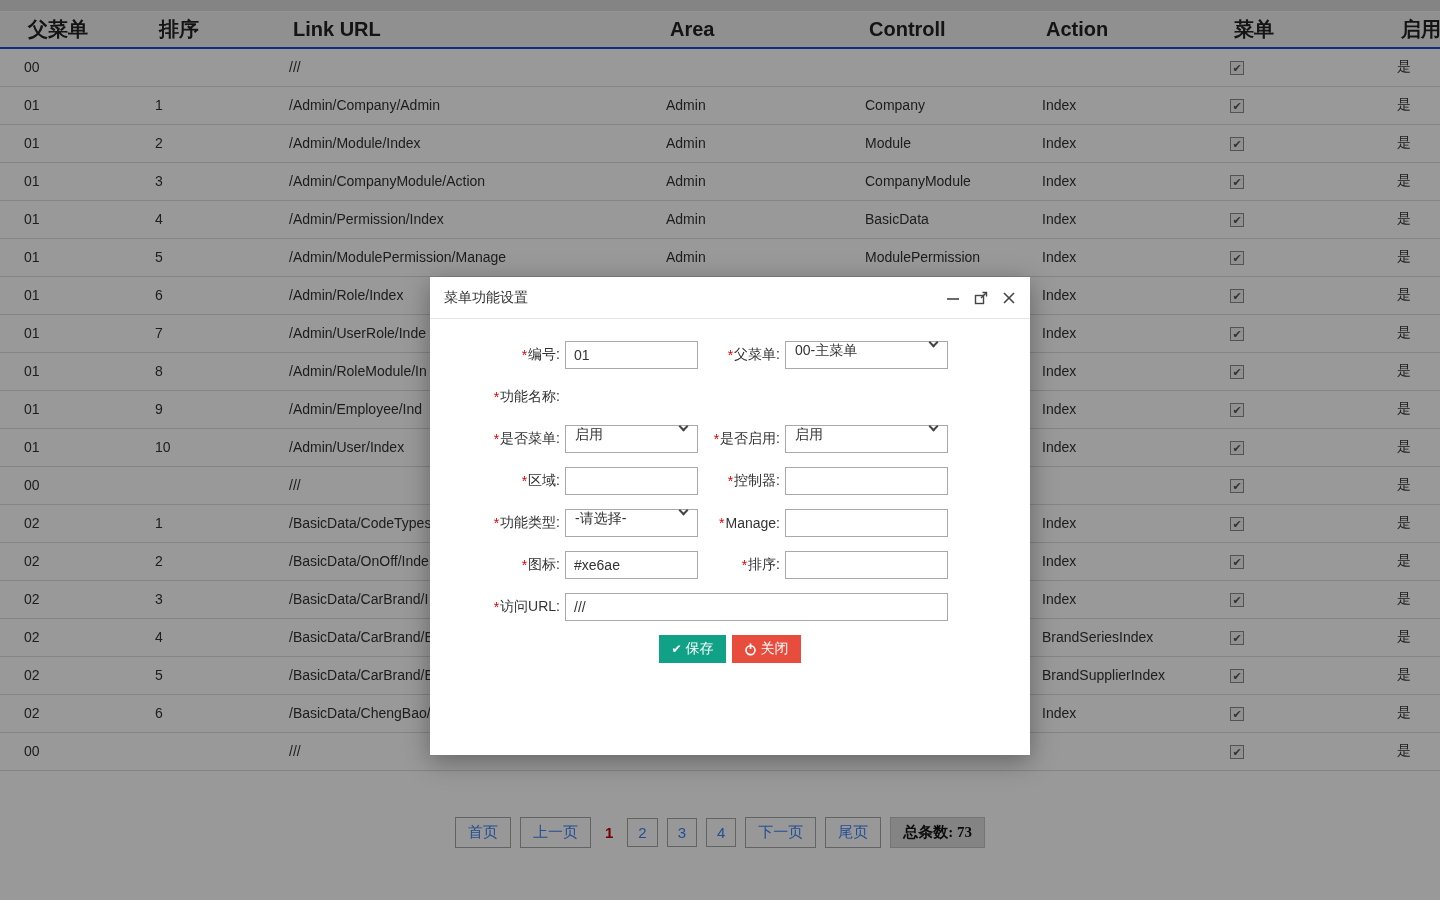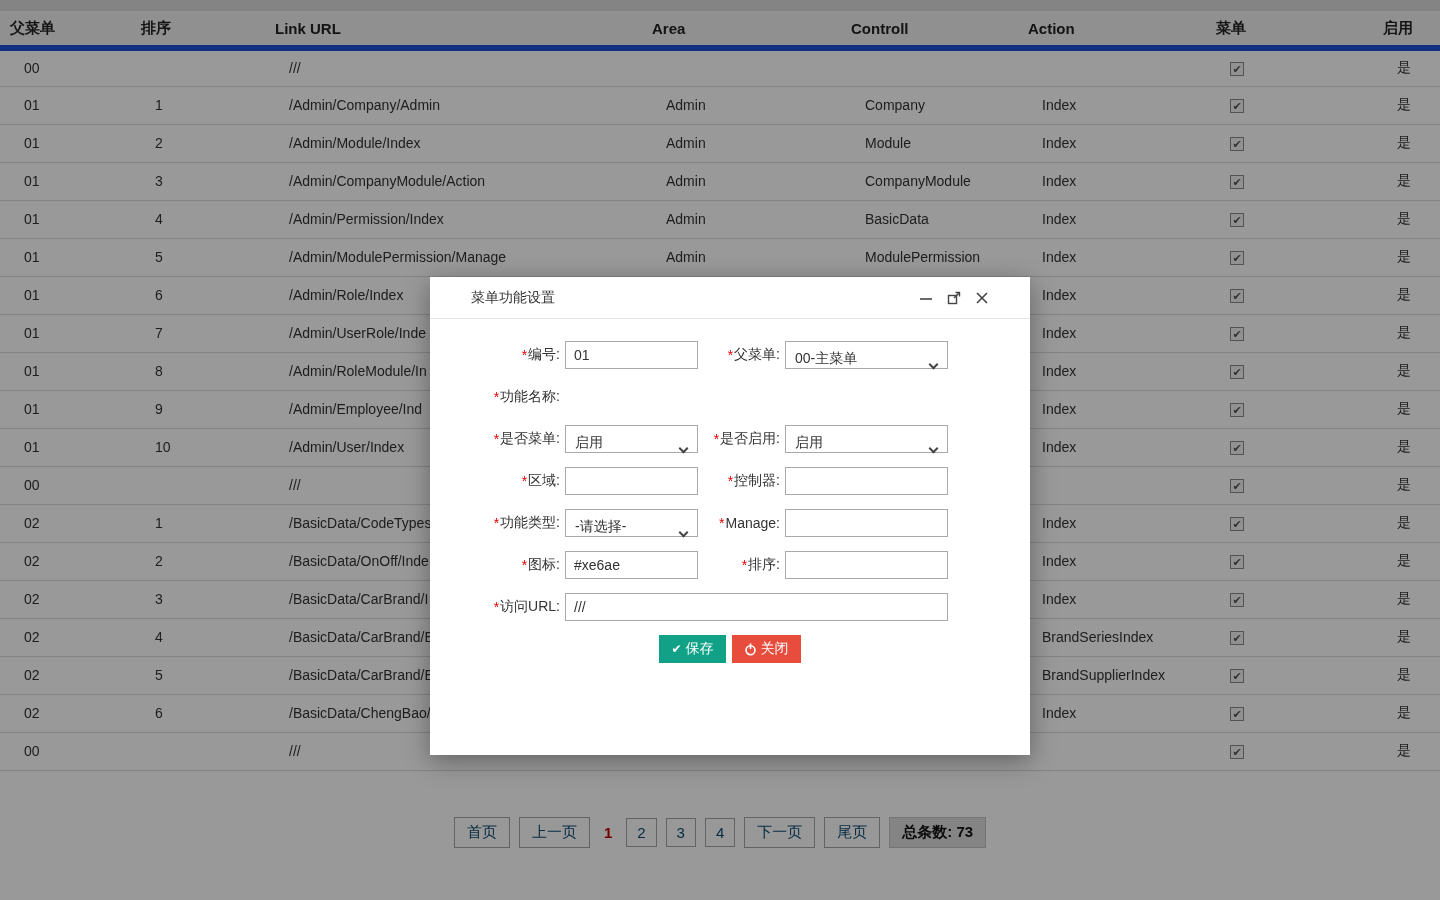--- a/index.html
+++ b/index.html
@@ -10,23 +10,23 @@
   }
 
   
   .top-strip { height:12px; background:#dcdcdc; border-bottom:1px solid #f6f6f6; }
 
   table.grid { width:1440px; border-collapse:collapse; table-layout:fixed; }
   col.c1{width:131px} col.c2{width:134px} col.c3{width:377px} col.c4{width:199px}
   col.c5{width:177px} col.c6{width:188px} col.c7{width:167px} col.c8{width:67px}
 
   table.grid th {
-    height:36px; text-align:left; padding-left:10px;
-    font-size:15px; font-weight:bold; color:#222;
-    background:var(--header-bg,#f0f0f0); border-bottom:6px solid #1d4ed8;
+    height:36px; text-align:left; padding-left:28px;
+    font-size:20px; font-weight:bold; color:#222;
+    background:var(--header-bg,#f0f0f0); border-bottom:2px solid #1d4ed8;
     white-space:nowrap; overflow:hidden;
   }
   table.grid td {
     height:38px; padding-left:24px; font-size:14px; color:#333;
     border-bottom:1px solid #ddd; white-space:nowrap; overflow:hidden;
     background:#fff;
   }
 
   .cb {
     width:14px; height:14px; display:inline-flex; align-items:center; justify-content:center;
@@ -34,37 +34,37 @@
   }
   .cb-check { font-size:11px; line-height:1; color:#555; }
 
   
   .pager {
     margin-top:46px; display:flex; justify-content:center; align-items:center; gap:9px;
     font-size:15px;
   }
   .pg-btn {
     display:inline-block; padding:5px 12px; border:1px solid #a5a5a5; background:#fdfdfd;
-    color:#0c4a6e; cursor:pointer; user-select:none;
+    color:#3b82f6; cursor:pointer; user-select:none;
   }
   .page-num { padding:5px 10px; }
   .page-current { color:var(--current-page,#c40000); font-weight:bold; padding:5px 5px; }
-  .pager .total { background:#dcdcdc; border:1px solid #c2c2c2; padding:5px 12px; font-weight:bold; color:#111; }
+  .pager .total { background:#dcdcdc; border:1px solid #c2c2c2; padding:5px 12px; font-weight:bold; color:#111;font-family:Liberation Serif, serif; }
 
   
   .overlay { position:absolute; inset:0; background:var(--overlay, rgba(0,0,0,0.40)); z-index:50; }
 
   
   .modal {
     position:absolute; left:430px; top:277px; width:600px; height:478px;
     background:#fff; z-index:100; box-shadow:0 6px 24px rgba(0,0,0,.35);
   }
   .modal-header {
     height:42px; display:flex; align-items:center; justify-content:space-between;
-    padding:0 41px; border-bottom:1px solid #e5e5e5;
+    padding:0 14px; border-bottom:1px solid #e5e5e5;
   }
   .modal-title { font-size:14px; color:#333; }
   .win-icons { display:flex; align-items:center; gap:14px; }
   .win-icons svg { display:block; cursor:pointer; }
 
   .modal-body { padding-top:22px; }
   .frow { display:flex; align-items:center; height:28px; margin-bottom:14px; }
   .flabel {
     font-size:14px; color:#333; text-align:right; white-space:nowrap;
     display:inline-flex; justify-content:flex-end; align-items:center;
@@ -76,21 +76,21 @@
 
   .finput, .fselect {
     height:28px; border:1px solid #a9a9a9; background:#fff; font-size:14px; color:#333;
     font-family:"Liberation Sans","DejaVu Sans",sans-serif;
   }
   .finput { padding:0 8px; }
   .w-sm { width:133px; }
   .w-md { width:163px; }
   .w-full { width:383px; }
   .fselect {
-    display:inline-flex; align-items:flex-end; justify-content:space-between;
+    display:inline-flex; align-items:flex-start; justify-content:space-between;
     padding:0 10px 0 9px; cursor:pointer;
   }
   .chev {
     width:7px; height:7px; border-right:2px solid #444; border-bottom:2px solid #444;
     transform:rotate(45deg); margin-top:-3px;
   }
 
   .btn-row { display:flex; justify-content:center; gap:6px; margin-top:9px; }
   .btn {
     height:28px; display:inline-flex; align-items:center; gap:4px;

